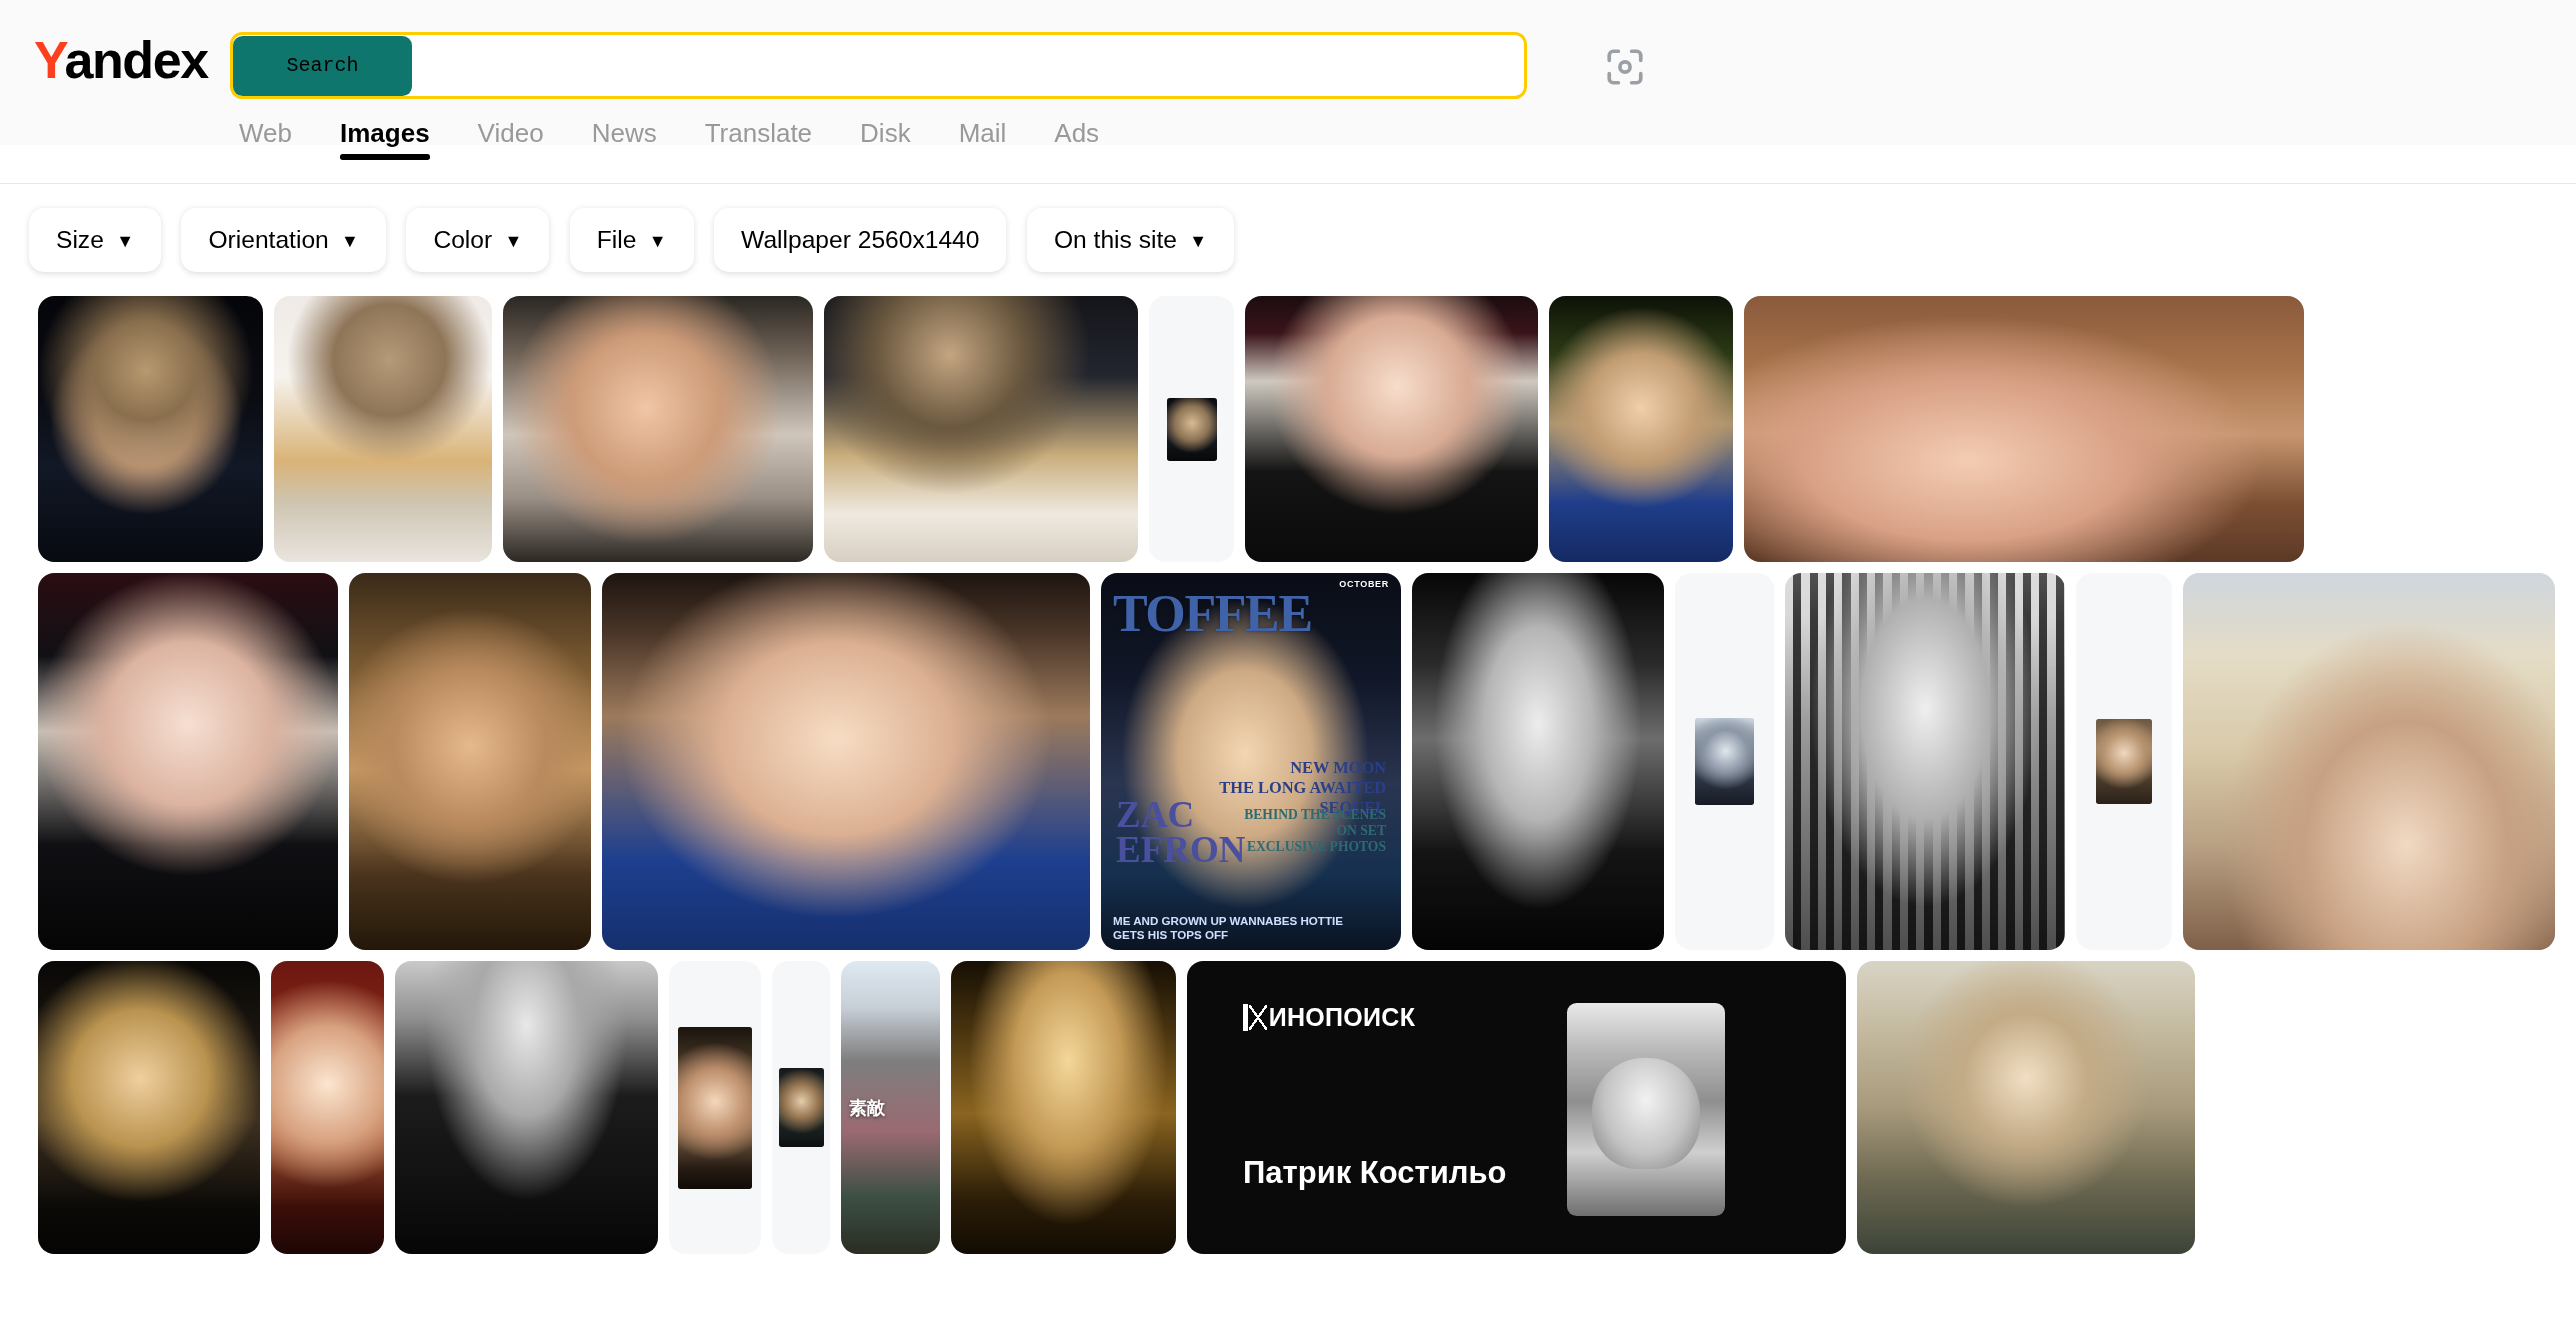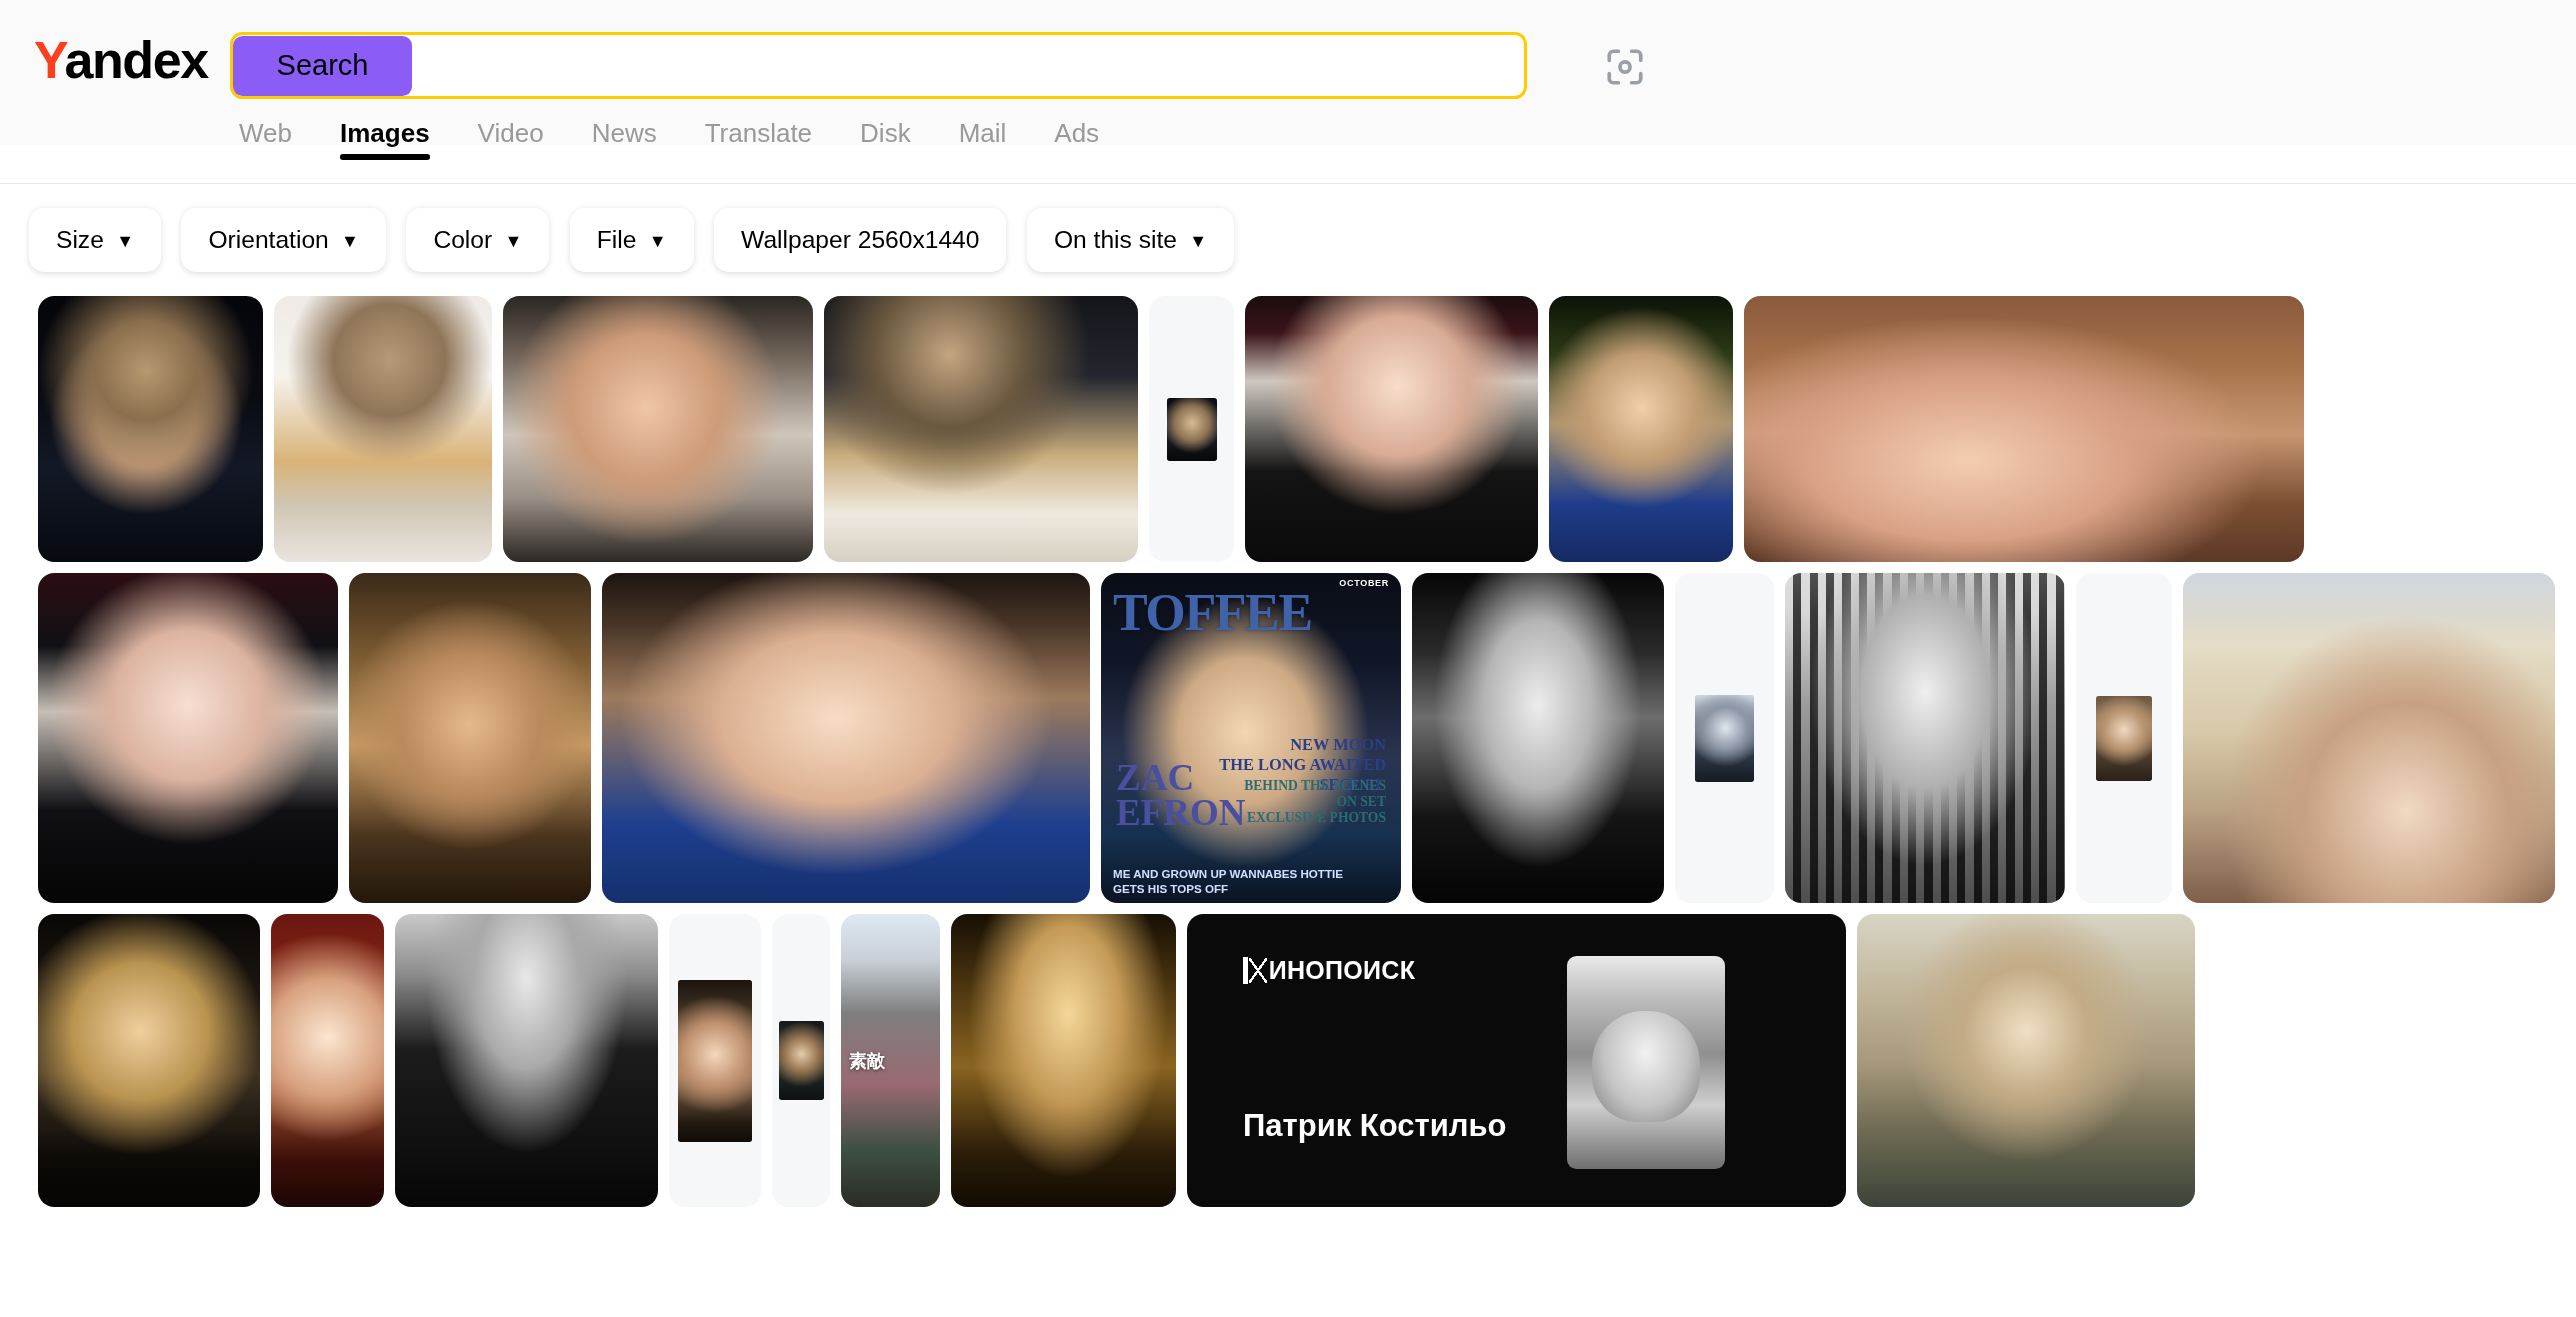--- a/index.html
+++ b/index.html
@@ -93,27 +93,27 @@
   .chip-close {
     font-size: 24.6px;
     font-weight: 700;
     color: #000;
     line-height: 1;
     cursor: pointer;
     user-select: none;
   }
   .search-btn {
     width: 179px; height: 60px;
-    background: #8b5cf6;
+    background: #0f766e;
     border: none;
     border-radius: 9.6px;
-    font-size: 29px;
-    color: #000;
-    cursor: pointer;
-    font-family: Liberation Sans, sans-serif;
+    font-size: 20px;
+    color: #000;
+    cursor: pointer;
+    font-family: Liberation Mono, monospace;
     margin-right: 0px;
     flex-shrink: 0;
   }
 
   .lens-icon {
     position: absolute;
     left: 1604px; top: 46px;
     width: 42px; height: 42px;
     cursor: pointer;
   }
@@ -480,21 +480,21 @@
         radial-gradient(circle at 50% 42%, #f0cfa9 0%, #c29d74 30%, rgba(0,0,0,0) 56%),
         linear-gradient(180deg,#0d1207 0%,#2c3a16 22%,#a9936c 48%,#1f3d8a 78%,#152a63 100%);"></span>
     </div>
     <div class="cell" style="width:560px">
       <span class="ph" style="background:
         radial-gradient(ellipse at 40% 62%, #f3cdb3 0%, #d9a186 34%, rgba(0,0,0,0) 62%),
         linear-gradient(180deg,#8a5a3c 0%,#a6724a 26%,#c79670 52%,#7c4f33 78%,#5c3926 100%);"></span>
     </div>
   </div>
 
-  <div class="row" style="height:330px">
+  <div class="row" style="height:377px">
     <div class="cell" style="width:300px">
       <span class="ph" style="background:
         radial-gradient(circle at 50% 40%, #f6dfd2 0%, #dcb3a0 30%, rgba(0,0,0,0) 56%),
         linear-gradient(180deg,#2b0d12 0%,#101014 22%,#c6bfb6 42%,#101014 72%,#050505 100%);"></span>
     </div>
     <div class="cell" style="width:242px">
       <span class="ph" style="background:
         radial-gradient(circle at 50% 46%, #e6b98c 0%, #b98a5e 32%, rgba(0,0,0,0) 58%),
         linear-gradient(180deg,#3a2a18 0%,#7d5c33 26%,#c79a62 52%,#4a341d 80%,#231709 100%);"></span>
     </div>

